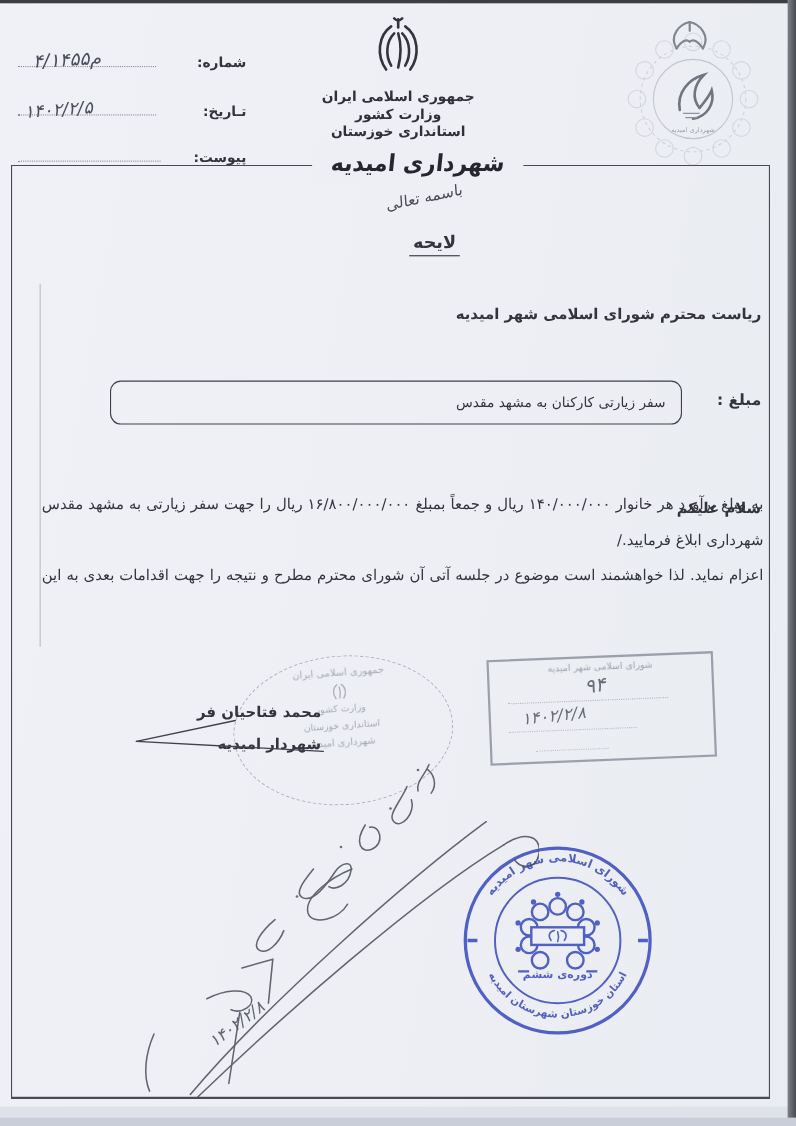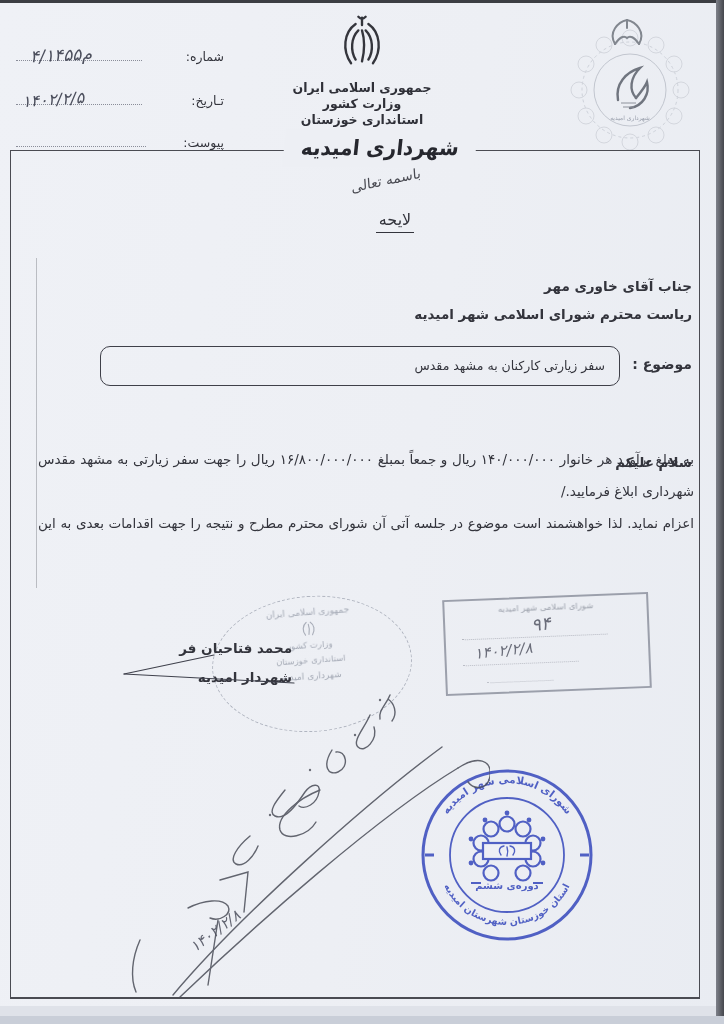--- a/index.html
+++ b/index.html
@@ -2,32 +2,32 @@
 <html lang="fa"><head>
 <meta charset="utf-8">
 <style>
   html,body{margin:0;padding:0;}
   body{width:724px;height:1024px;overflow:hidden;background:#b9bec8;}
   .page{position:relative;width:724px;height:1024px;
         background:linear-gradient(100deg,#eff1f6 0%,#edeff4 55%,#e9ecf2 100%);
         font-family:"DejaVu Sans",sans-serif;}
   .abs{position:absolute;}
   .fa{direction:rtl;unicode-bidi:plaintext;color:#33343c;font-family:"DejaVu Sans",sans-serif;}
-  .bold{font-weight:normal;margin-top:20px;}
+  .bold{font-weight:bold;margin-top:20px;}
   .dots{border-bottom:1.6px dotted #8a8d99;}
   .pen{color:#4b4e5c;font-style:italic;}
   .frame{left:10px;top:150px;width:688px;height:846px;
          border:1.3px solid #4a4b52;border-bottom-width:2px;}
   .innerline{left:36px;top:258px;width:0;height:330px;border-left:1px solid rgba(90,92,100,.35);}
   .lh-title{left:284px;top:130px;width:192px;height:36px;background:#edeff4;
             text-align:center;font-size:20px;font-weight:800;letter-spacing:1px;
             transform:skewX(-6deg) scaleY(1.06);color:#26272e;line-height:36px;}
   .hdr-left{left:16px;top:18px;width:208px;height:120px;}
   .hl-row{position:absolute;width:100%;height:36px;}
-  .hl-label{position:absolute;right:0;bottom:2px;font-size:12.5px;font-weight:normal;}
+  .hl-label{position:absolute;right:0;bottom:2px;font-size:12.5px;font-weight:bold;}
   .hl-dots{position:absolute;left:0;bottom:5px;}
   .hl-val{position:absolute;bottom:1px;font-size:17px;}
   .hdr-center{left:262px;top:14px;width:200px;text-align:center;}
   .org-line{font-size:12.5px;font-weight:bold;line-height:16px;color:#2f3038;}
   .recipient{right:32px;top:272px;text-align:right;}
   .recipient div{font-size:13.5px;font-weight:bold;line-height:28px;}
   .subject-label{right:32px;top:356px;font-size:14px;font-weight:bold;}
   .subject-box{left:100px;top:346px;width:518px;height:38px;border:1.4px solid #3f4049;
                border-radius:10px;}
   .subject-text{line-height:38px;padding-right:14px;font-size:12.5px;text-align:right;}
@@ -133,25 +133,24 @@
   <div class="abs innerline"></div>
   <div class="abs lh-title fa">شهرداری امیدیه</div>
 
   <div class="abs fa" style="left:330px;top:172px;width:112px;text-align:center;font-size:14px;
        transform:rotate(-12deg) skewX(-8deg);opacity:.88;">باسمه تعالی</div>
   <div class="abs fa" style="left:358px;top:210px;width:74px;text-align:center;">
     <span class="bold fa" style="font-size:16px;border-bottom:1.6px solid #33343c;padding:0 3px 3px;">لایحه</span>
   </div>
 
   <div class="abs recipient fa">
-    <div>جناب آقای خاوری مهر</div>
     <div>ریاست محترم شورای اسلامی شهر امیدیه</div>
   </div>
 
-  <div class="abs subject-label fa">موضوع :</div>
+  <div class="abs subject-label fa">مبلغ :</div>
   <div class="abs subject-box">
     <div class="subject-text fa">سفر زیارتی کارکنان به مشهد مقدس</div>
   </div>
 
   <div class="abs salutation fa">سلام علیکم</div>
   <div class="abs body-text">
     <div class="bline fa">به مبلغ برآورد هر خانوار ۱۴۰/۰۰۰/۰۰۰ ریال و جمعاً بمبلغ ۱۶/۸۰۰/۰۰۰/۰۰۰ ریال را جهت سفر زیارتی به مشهد مقدس</div>
     <div class="bline last fa">شهرداری ابلاغ فرمایید./</div>
     <div class="bline fa">اعزام نماید. لذا خواهشمند است موضوع در جلسه آتی آن شورای محترم مطرح و نتیجه را جهت اقدامات بعدی به این</div>
   </div>

